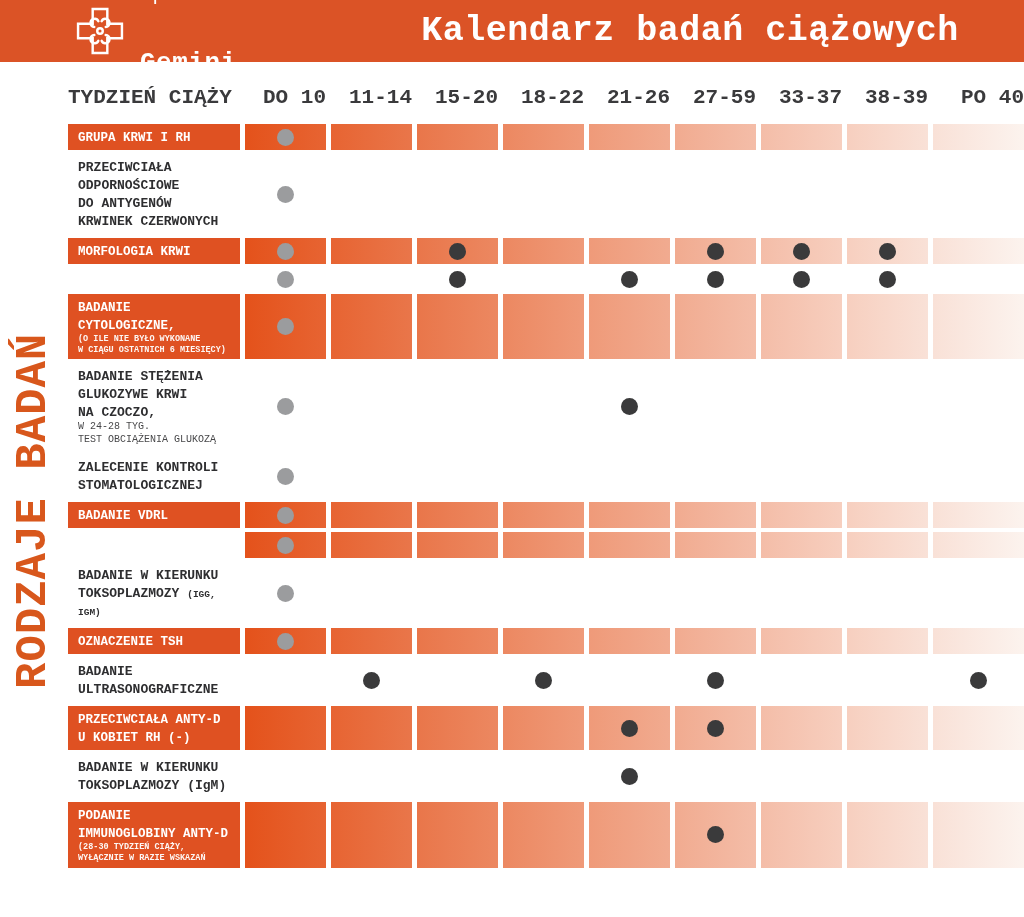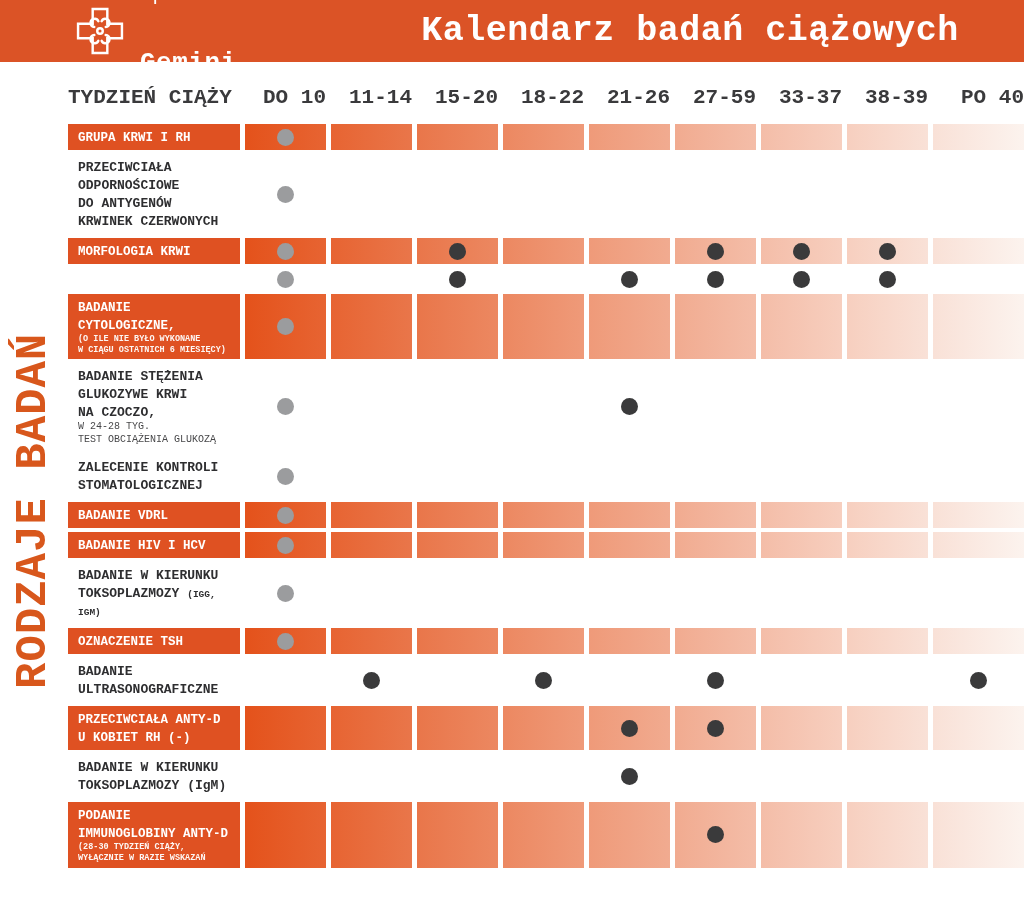--- a/index.html
+++ b/index.html
@@ -270,24 +270,20 @@
           <div class="cell" style="background: linear-gradient(90deg, rgb(236, 136, 97), rgb(239, 154, 121));"></div>
           <div class="cell" style="background: linear-gradient(90deg, rgb(239, 154, 121), rgb(241, 171, 144));"></div>
           <div class="cell" style="background: linear-gradient(90deg, rgb(241, 171, 144), rgb(244, 189, 168));"></div>
           <div class="cell" style="background: linear-gradient(90deg, rgb(244, 189, 168), rgb(247, 207, 191));"></div>
           <div class="cell" style="background: linear-gradient(90deg, rgb(247, 207, 191), rgb(249, 225, 215));"></div>
           <div class="cell" style="background: linear-gradient(90deg, rgb(249, 225, 215), rgb(252, 243, 238));"></div>
         </div>
     </div>
       <div class="row row-orange">
       <div></div>
-      <div class="rlabel">
-        <span><span class="lab-main">BADANIE HIV I HCV</span><span class="lab-small"></span></span>
-
-      </div>
       <div class="cells">
           <div class="cell" style="background: linear-gradient(90deg, rgb(228, 82, 27), rgb(231, 100, 50));">
             <div class="dot" style="background: rgb(155, 156, 158);"></div>
           </div>
           <div class="cell" style="background: linear-gradient(90deg, rgb(231, 100, 50), rgb(233, 118, 74));"></div>
           <div class="cell" style="background: linear-gradient(90deg, rgb(233, 118, 74), rgb(236, 136, 97));"></div>
           <div class="cell" style="background: linear-gradient(90deg, rgb(236, 136, 97), rgb(239, 154, 121));"></div>
           <div class="cell" style="background: linear-gradient(90deg, rgb(239, 154, 121), rgb(241, 171, 144));"></div>
           <div class="cell" style="background: linear-gradient(90deg, rgb(241, 171, 144), rgb(244, 189, 168));"></div>
           <div class="cell" style="background: linear-gradient(90deg, rgb(244, 189, 168), rgb(247, 207, 191));"></div>

